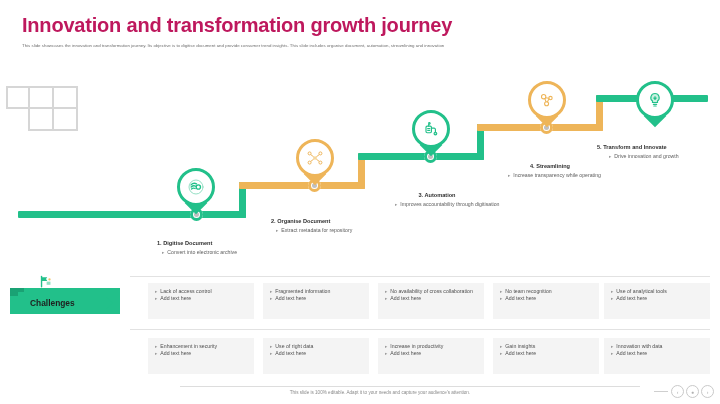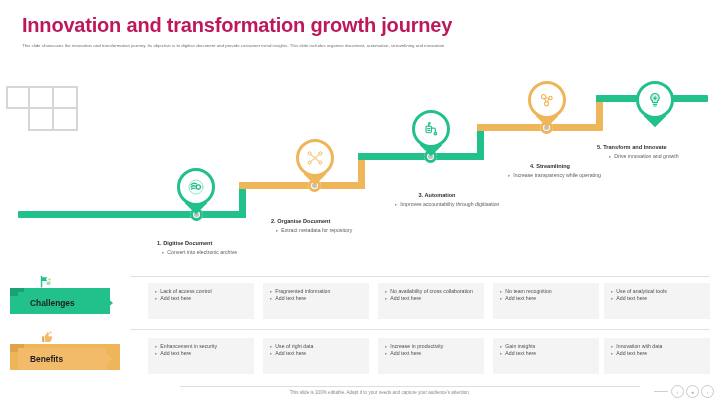--- a/index.html
+++ b/index.html
@@ -250,21 +250,21 @@
   <div class="step" style="left:597px;top:144px;">
     <div class="hd">5. Transform and Innovate</div>
     <div class="bl" style="margin-left:12px;">
         <span class="bt">▸</span>
         <span>Drive innovation and growth</span>
       </div>
   </div>
 
   <div class="band" style="top:276px;left:130px;width:580px;"></div>
 
-  <div class="tag green" style="left:10px;top:288px;width:100px;">
+  <div class="tag green" style="left:10px;top:288px;width:110px;">
     <div class="fold"></div>
     <div class="tagicon">
       <svg width="16" height="14" viewBox="0 0 24 22" fill="none">
         <path d="M5 20V4" stroke="#22c08a" stroke-width="2.2" stroke-linecap="round"></path>
         <path d="M5 5h9l-2 3 2 3H5z" fill="#22c08a"></path>
         <path d="M13 12h6v5h-6z" fill="#8fe0c3"></path>
         <circle cx="17.5" cy="8.5" r="1.8" fill="#f0c36a"></circle>
       </svg>
     </div>
     <div class="body">Challenges</div>
@@ -317,32 +317,20 @@
         <span>Use of analytical tools</span>
       </div>
     <div class="bl">
         <span class="bt">▸</span>
         <span>Add text here</span>
       </div>
   </div>
 
   <div class="band" style="top:329px;left:130px;width:580px;"></div>
 
-  <div class="tag amber" style="left:10px;top:344px;width:110px;">
-    <div class="fold"></div>
-    <div class="tagicon">
-      <svg width="16" height="14" viewBox="0 0 24 22" fill="none">
-        <path d="M6 10h3v9H6z" fill="#e0a34a"></path>
-        <path d="M10 19V10l4-6a2 2 0 012.6 2.4L15.5 10H20a1.6 1.6 0 011.5 2.1l-1.8 5.6A2 2 0 0117.8 19z" fill="#f2bb6a"></path>
-        <circle cx="19" cy="4" r="2" fill="#f6d79a"></circle>
-      </svg>
-    </div>
-    <div class="body">Benefits</div>
-    <div class="arrow"></div>
-  </div>
 
   <div class="cell" style="left:148px;top:338px;width:106px;height:36px;">
     <div class="bl">
         <span class="bt">▸</span>
         <span>Enhancement in security</span>
       </div>
     <div class="bl">
         <span class="bt">▸</span>
         <span>Add text here</span>
       </div>

